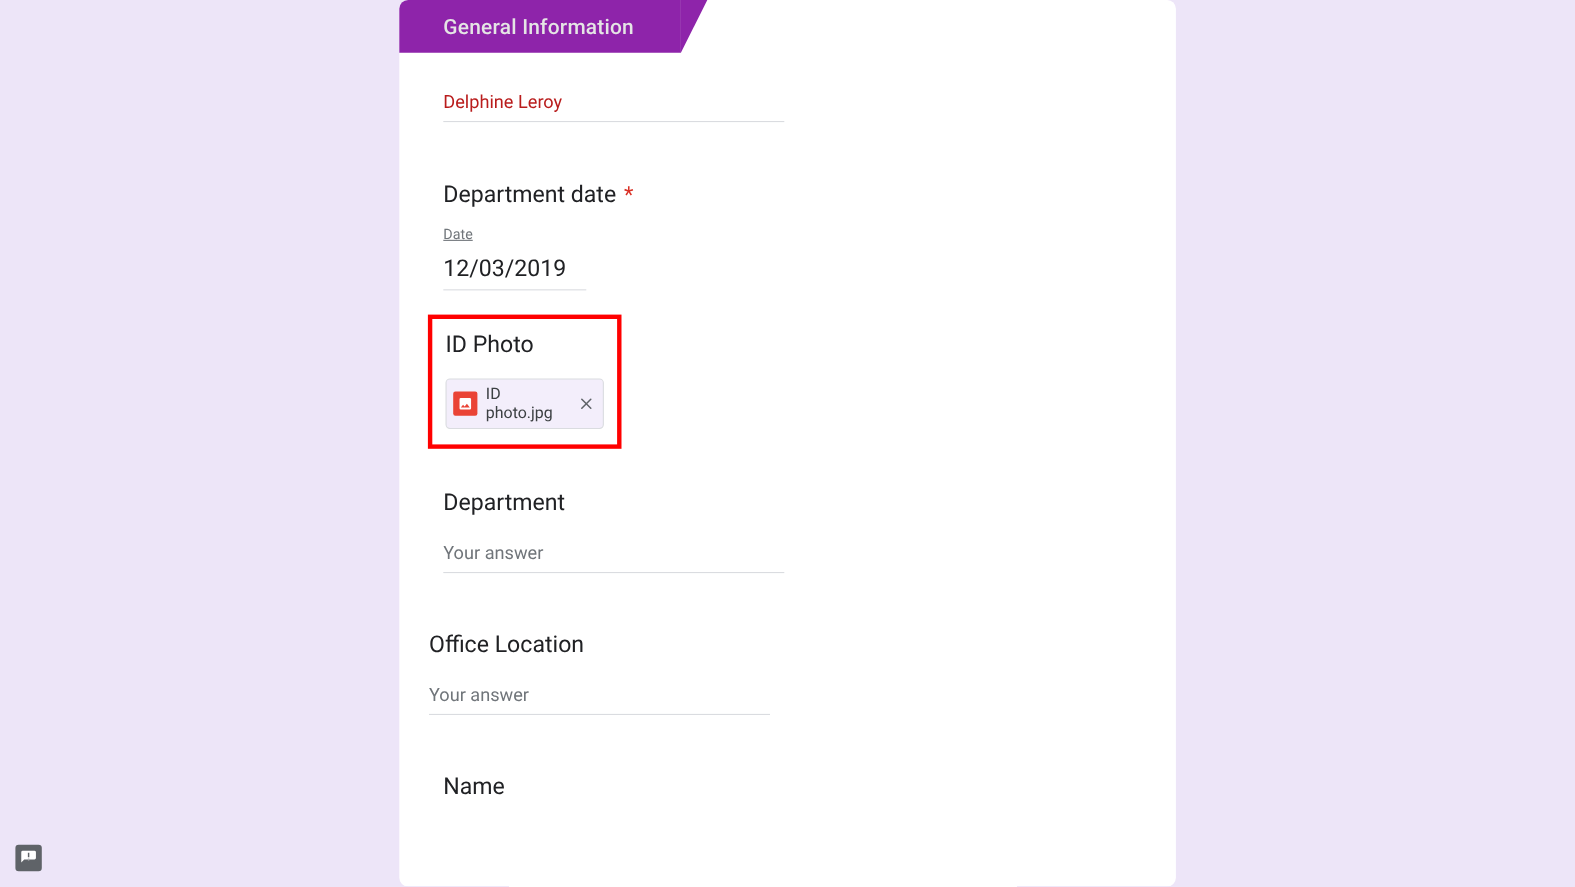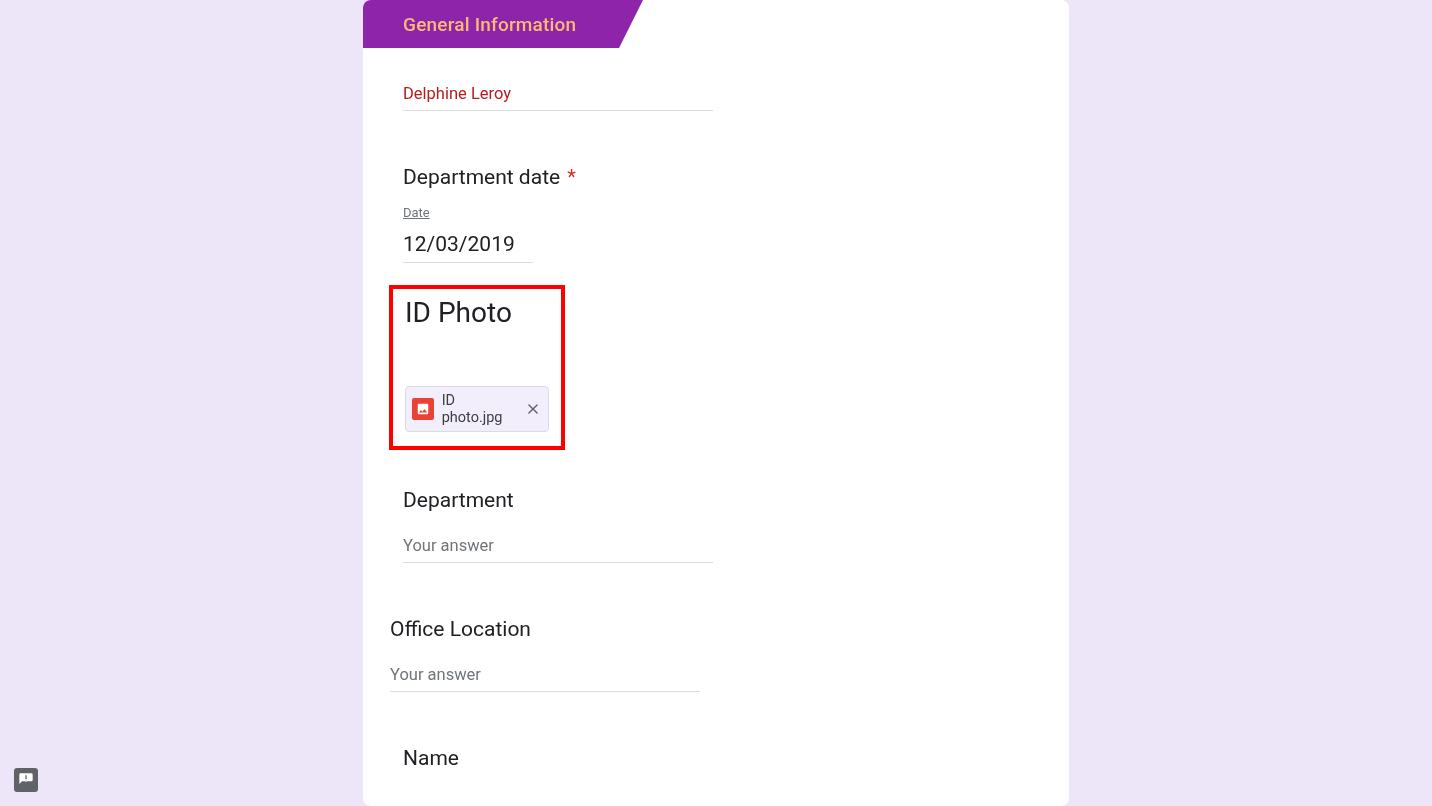--- a/index.html
+++ b/index.html
@@ -24,21 +24,21 @@
     top: 0;
     width: 706px;
     min-height: 100%;
     background: #ffffff;
     border-radius: 8px;
   }
   .section-header {
     position: relative;
     height: 48px;
     background: #8e24aa;
-    color: #fdba74;
+    color: #e5e5e5;
     font-size: 19px;
     font-weight: 500;
     letter-spacing: 0.2px;
     display: flex;
     align-items: center;
     padding-left: 40px;
     width: 256px;
     border-top-left-radius: 8px;
   }
   .section-header::after {
@@ -100,33 +100,32 @@
   }
 
   
   .highlight-box {
     border: 4px solid #ff0000;
     margin: 10px 0 0 26px;
     width: 176px;
     padding: 10px 12px 14px 12px;
   }
   .highlight-box .question-title {
-    font-size: 28px;
+    font-size: 21px;
     margin-bottom: 14px;
   }
   .file-chip {
     display: inline-flex;
     align-items: center;
     background: #f3eefb;
     border: 1px solid #dadce0;
     border-radius: 4px;
     padding: 5px 6px 5px 6px;
     font-size: 14.5px;
     color: #3c4043;
-    margin-top: 43px;
   }
   .file-chip .img-icon {
     width: 22px;
     height: 22px;
     background: #ea4335;
     border-radius: 2px;
     margin-right: 8px;
     display: flex;
     align-items: center;
     justify-content: center;

